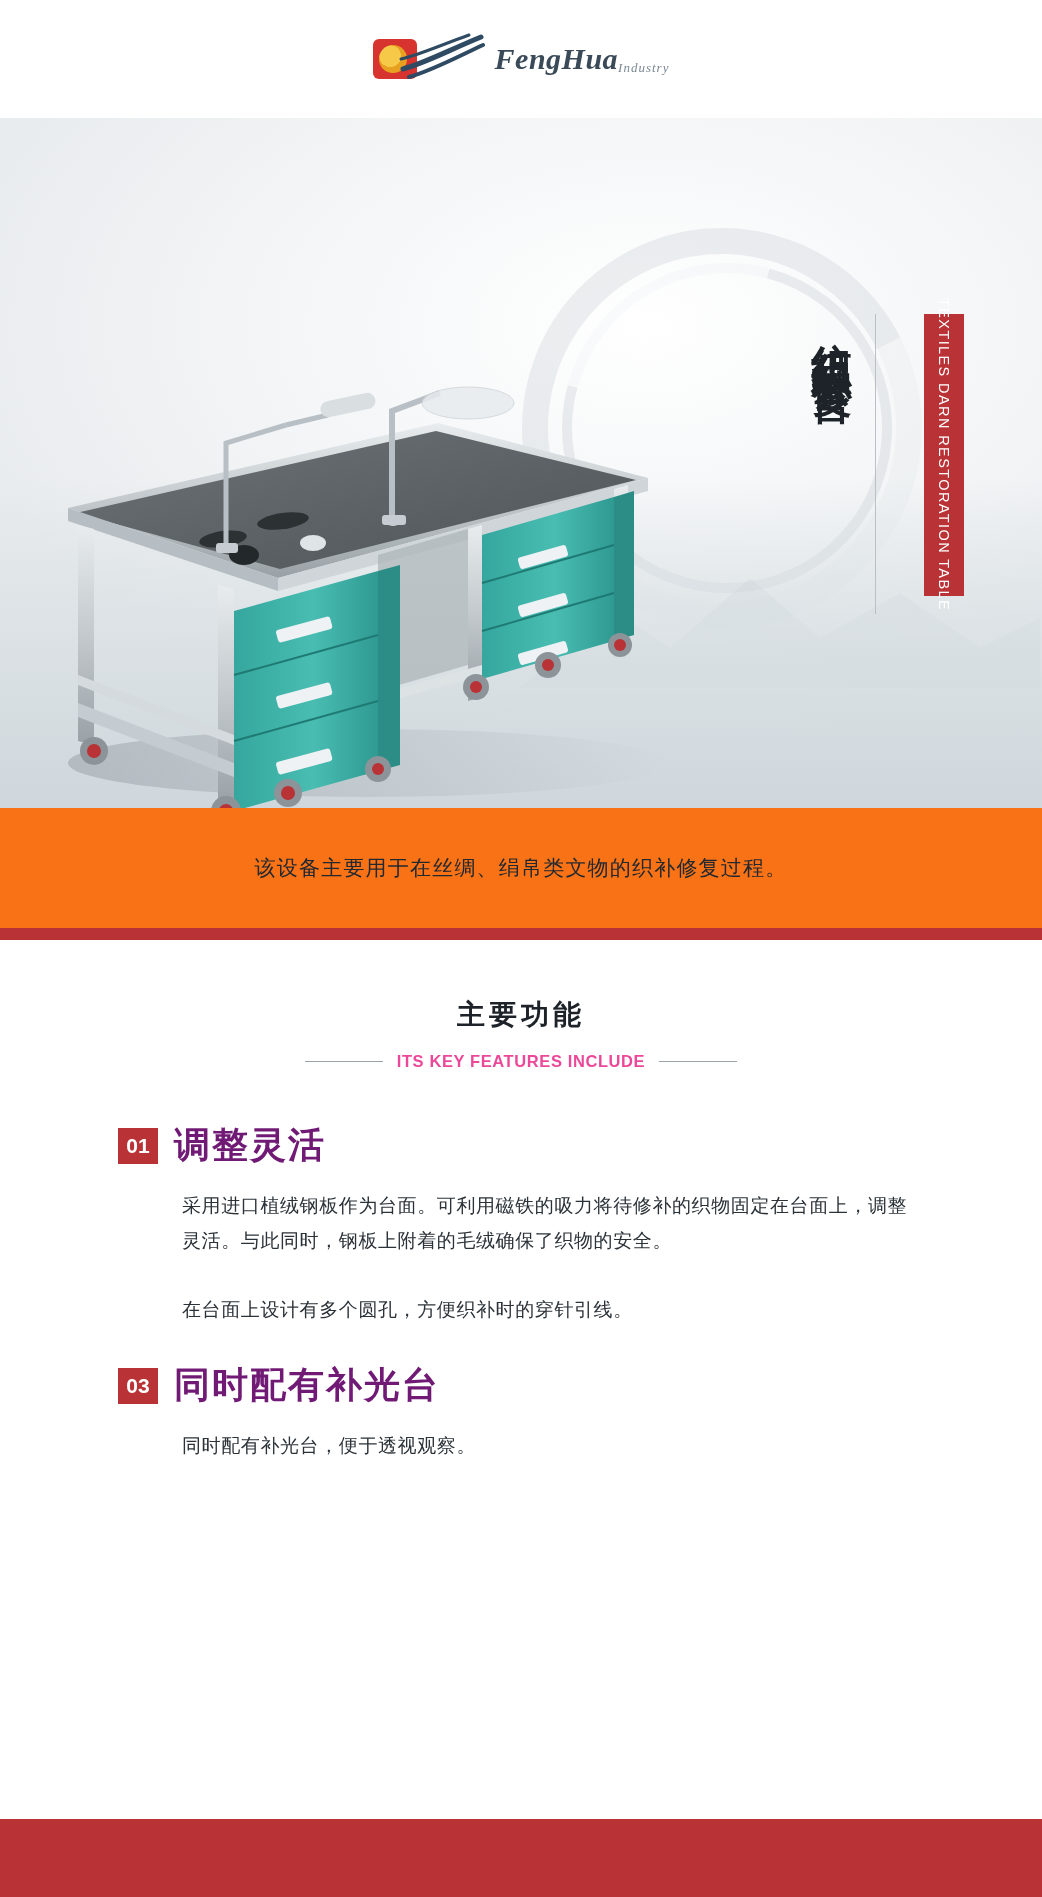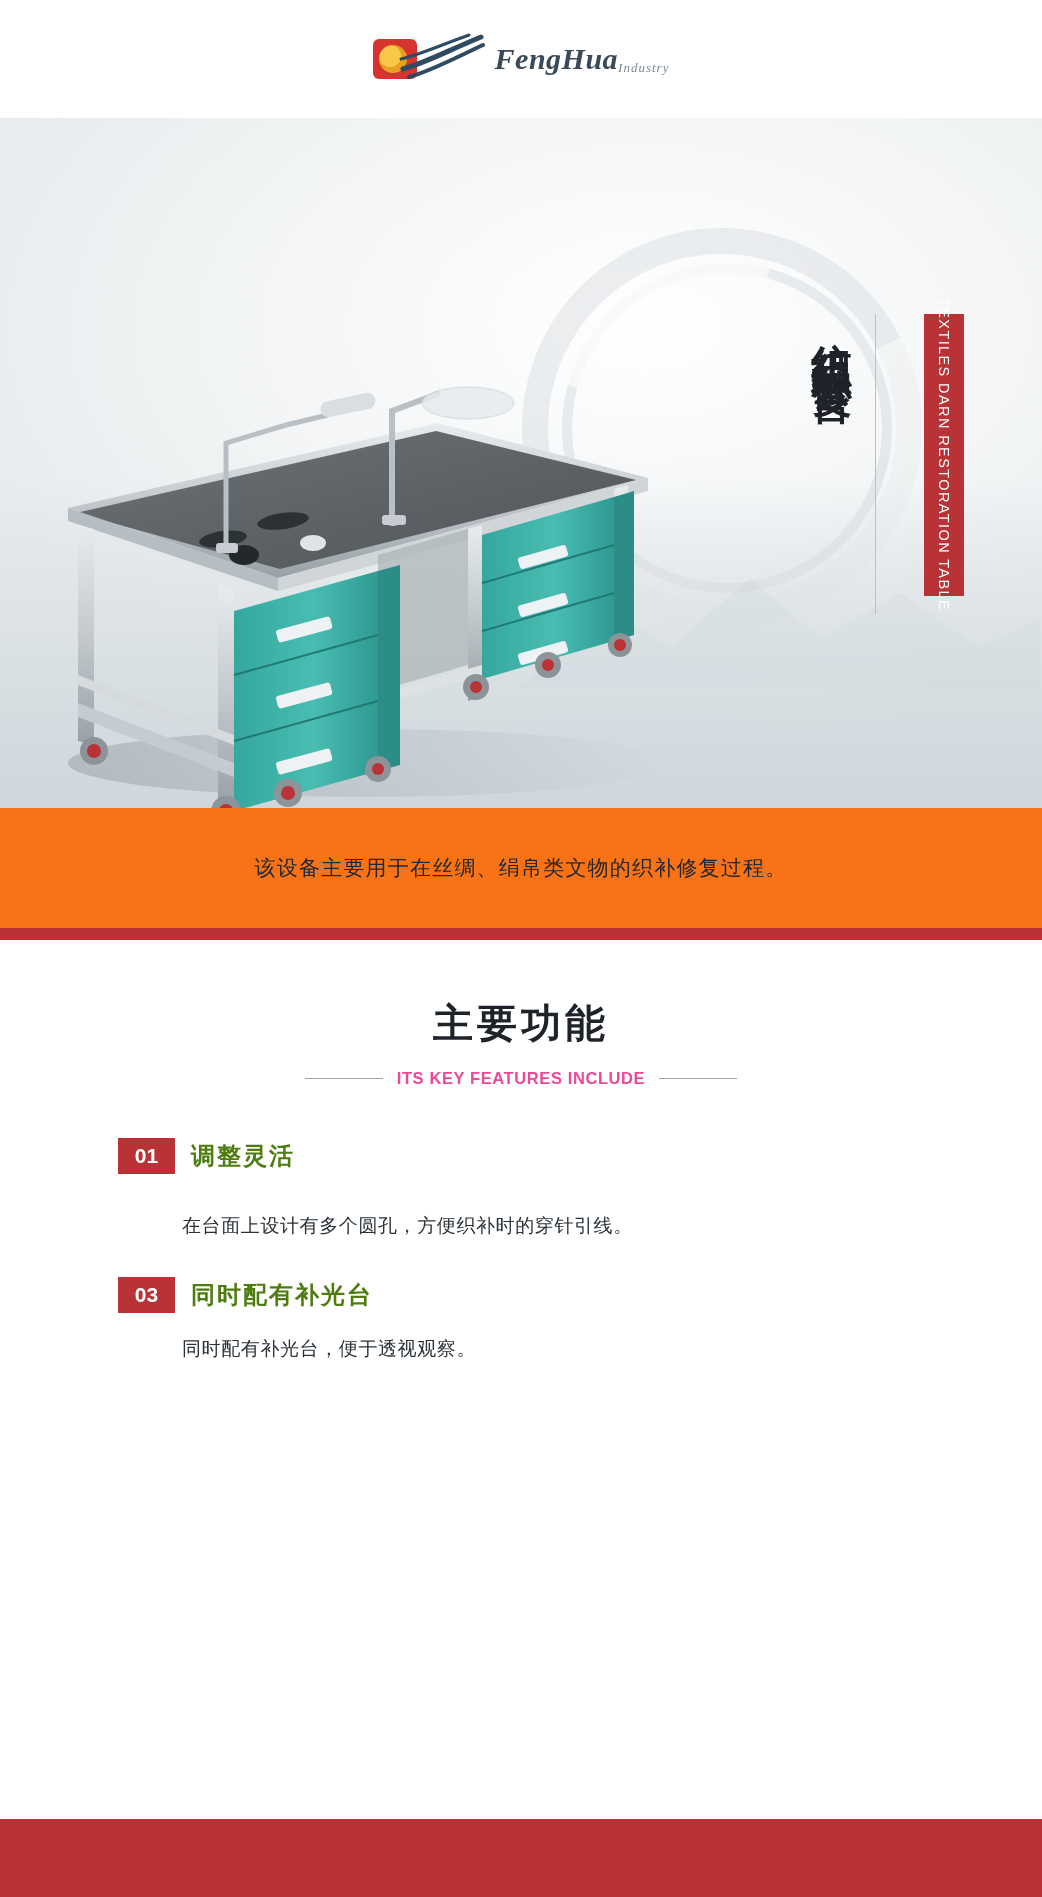--- a/index.html
+++ b/index.html
@@ -114,43 +114,43 @@
   .caption {
     font-size: 21px; color: #222830; letter-spacing: 1.2px;
     font-family: "DejaVu Sans", "Liberation Sans", sans-serif;
   }
   .red-divider { height: 12px; background: #b93235; }
 
   
   .features { padding: 56px 0 0 0; background: #fff; }
   .sec-title {
     text-align: center;
-    font-size: 40px; font-weight: 700; color: #1d2328; letter-spacing: 4px;
+    font-size: 28px; font-weight: 700; color: #1d2328; letter-spacing: 4px;
     font-family: "DejaVu Sans", "Liberation Sans", sans-serif;
   }
   .sec-sub-row {
     margin-top: 18px;
     display: flex; align-items: center; justify-content: center; gap: 14px;
   }
   .sec-sub-row .ln { width: 78px; height: 1px; background: #9aa3ab; }
   .sec-sub {
     font-size: 16.5px; font-weight: 700; color: #ec4899; letter-spacing: .6px;
     font-family: "Liberation Sans", sans-serif;
   }
 
   .feature-list { margin-top: 50px; padding: 0 100px 0 118px; }
   .feature { margin-bottom: 34px; }
   .f-head { display: flex; align-items: center; gap: 16px; }
   .f-num {
-    width: 57px; height: 36px; background: #b93235; color: #fff;
+    width: 40px; height: 36px; background: #b93235; color: #fff;
     display: flex; align-items: center; justify-content: center;
     font-size: 21px; font-weight: 700; font-family: "Liberation Sans", sans-serif;
   }
   .f-title {
-    font-size: 24px; font-weight: 700; color: #4d7c0f; letter-spacing: 2px;
+    font-size: 36px; font-weight: 700; color: #701a75; letter-spacing: 2px;
     font-family: "DejaVu Sans", "Liberation Sans", sans-serif;
     text-align: center;
   }
   .f-body {
     margin: 18px 0 0 64px;
     font-size: 19px; line-height: 1.85; color: #2b3238; letter-spacing: .6px;
     max-width: 740px;
     font-family: "DejaVu Sans", "Liberation Sans", sans-serif;
   }
 
@@ -304,20 +304,21 @@
     <span class="ln"></span>
   </div>
 
   <div class="feature-list">
 
     <div class="feature">
       <div class="f-head">
         <div class="f-num">01</div>
         <div class="f-title">调整灵活</div>
       </div>
+      <div class="f-body">采用进口植绒钢板作为台面。可利用磁铁的吸力将待修补的织物固定在台面上，调整灵活。与此同时，钢板上附着的毛绒确保了织物的安全。</div>
     </div>
 
     <div class="feature">
       <div class="f-body">在台面上设计有多个圆孔，方便织补时的穿针引线。</div>
     </div>
 
     <div class="feature">
       <div class="f-head">
         <div class="f-num">03</div>
         <div class="f-title">同时配有补光台</div>

